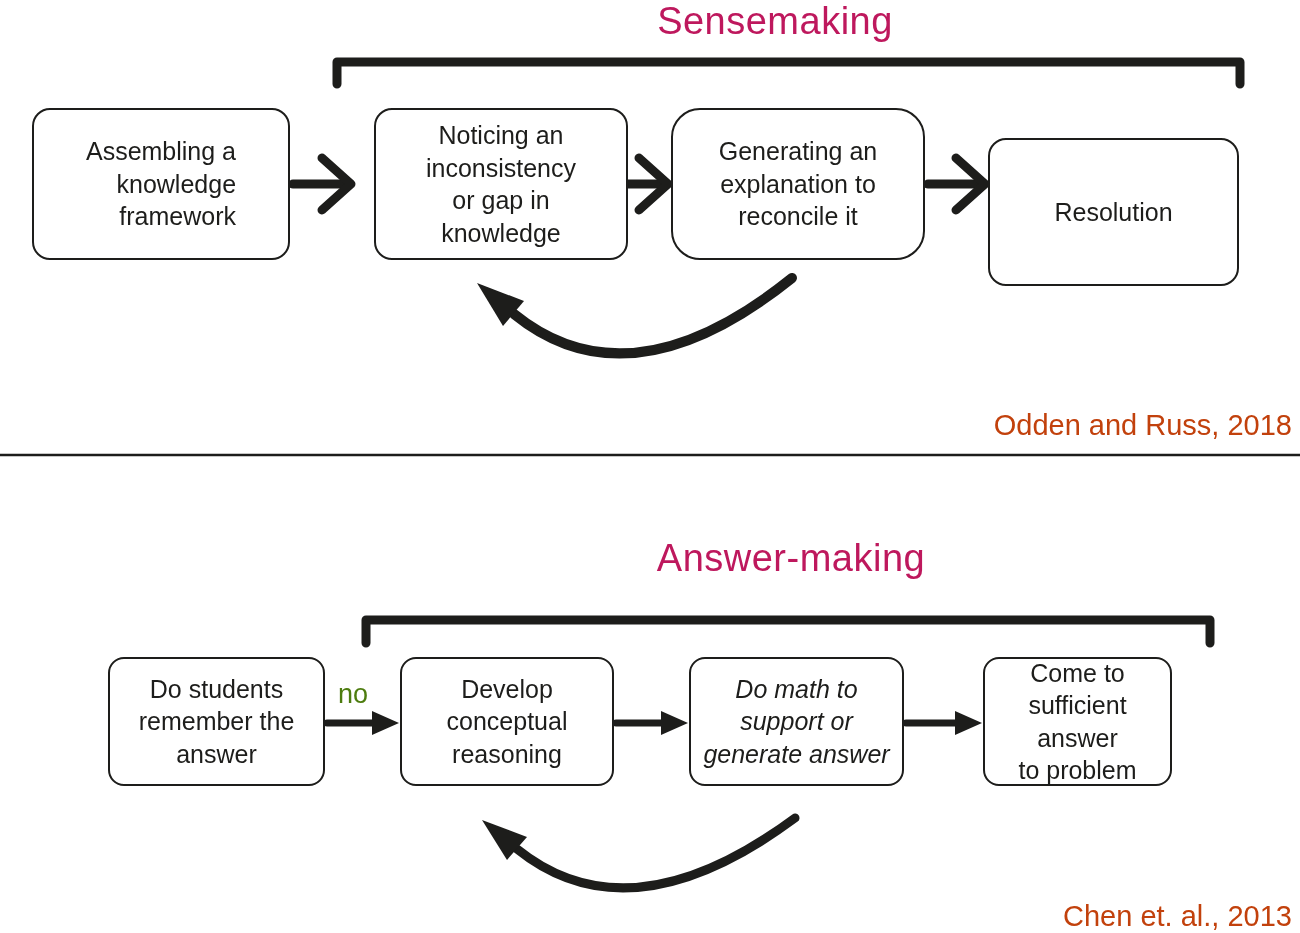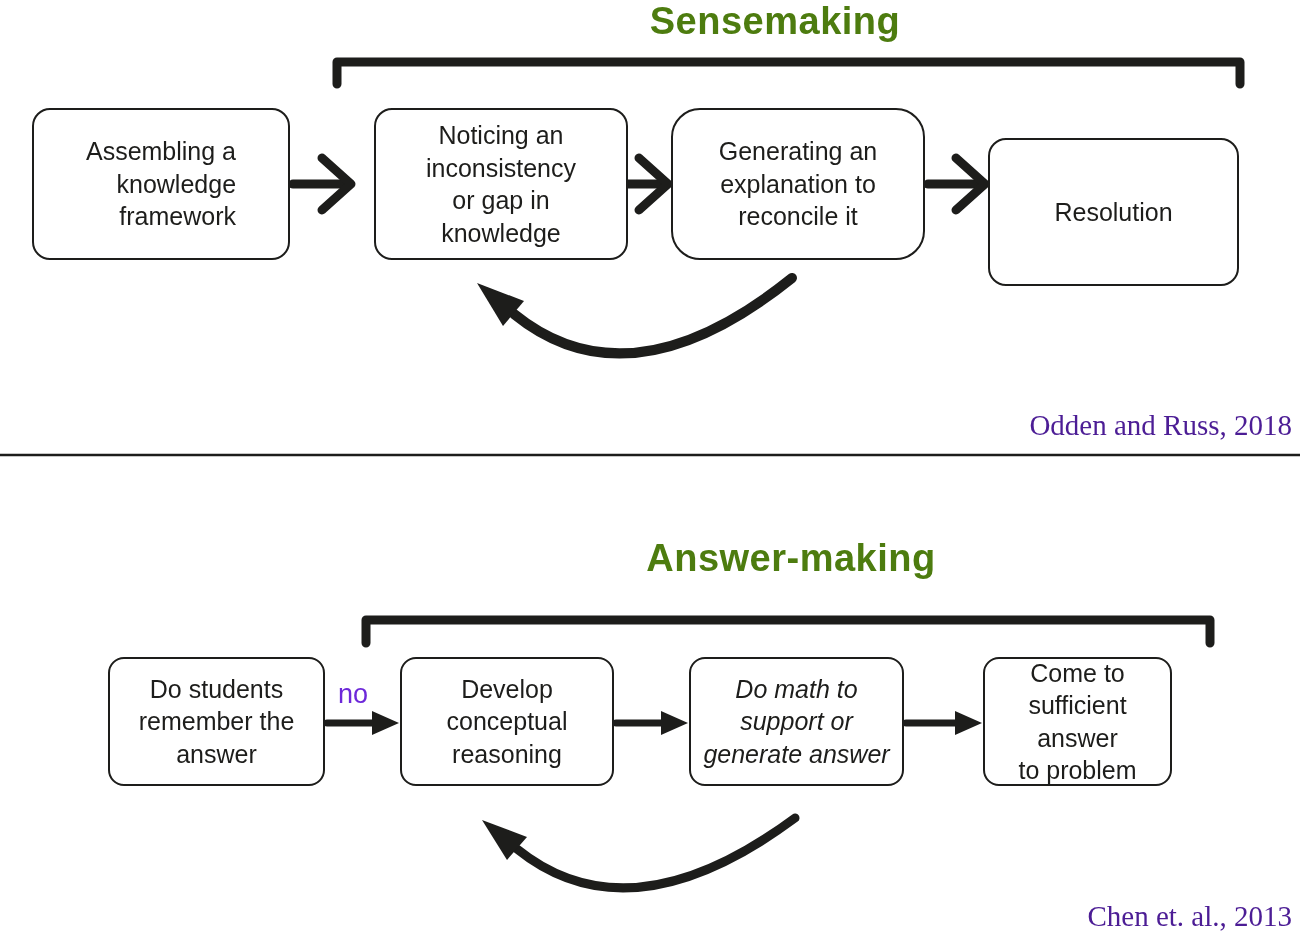--- a/index.html
+++ b/index.html
@@ -15,24 +15,24 @@
   .svg-layer {
     position: absolute;
     left: 0; top: 0;
     width: 1300px; height: 933px;
     pointer-events: none;
   }
   .section-title {
     position: absolute;
     transform: translateX(-50%);
     font-size: 38px;
-    font-weight: 700;
+    font-weight: 400;
     letter-spacing: 0.5px;
     white-space: nowrap;
-    color: #4d7c0f;
+    color: #be185d;
   }
   .flow-box {
     position: absolute;
     box-sizing: border-box;
     border: 2.5px solid #1d1d1b;
     border-radius: 18px;
     background: #ffffff;
     display: flex;
     align-items: center;
     justify-content: center;
@@ -40,28 +40,27 @@
     font-size: 25px;
     line-height: 1.3;
     padding: 4px 8px;
   }
   .flow-box .label { white-space: pre-line; }
   .attribution {
     position: absolute;
     right: 8px;
     font-size: 29px;
     white-space: nowrap;
-    color: #4c1d95;
-    font-family: Liberation Serif, serif;
+    color: #c2410c;
   }
   .arrow-label {
     position: absolute;
     font-size: 27px;
     text-align: center;
-    color: #6d28d9;
+    color: #4d7c0f;
   }
 </style>
 </head>
 <body>
 
 <div class="canvas">
 
   <svg class="svg-layer" viewBox="0 0 1300 933" xmlns="http://www.w3.org/2000/svg">
 
     <path d="M 337 84 L 337 62 L 1240 62 L 1240 84" fill="none" stroke="#1d1d1b" stroke-width="9" stroke-linecap="round" stroke-linejoin="round"></path>

